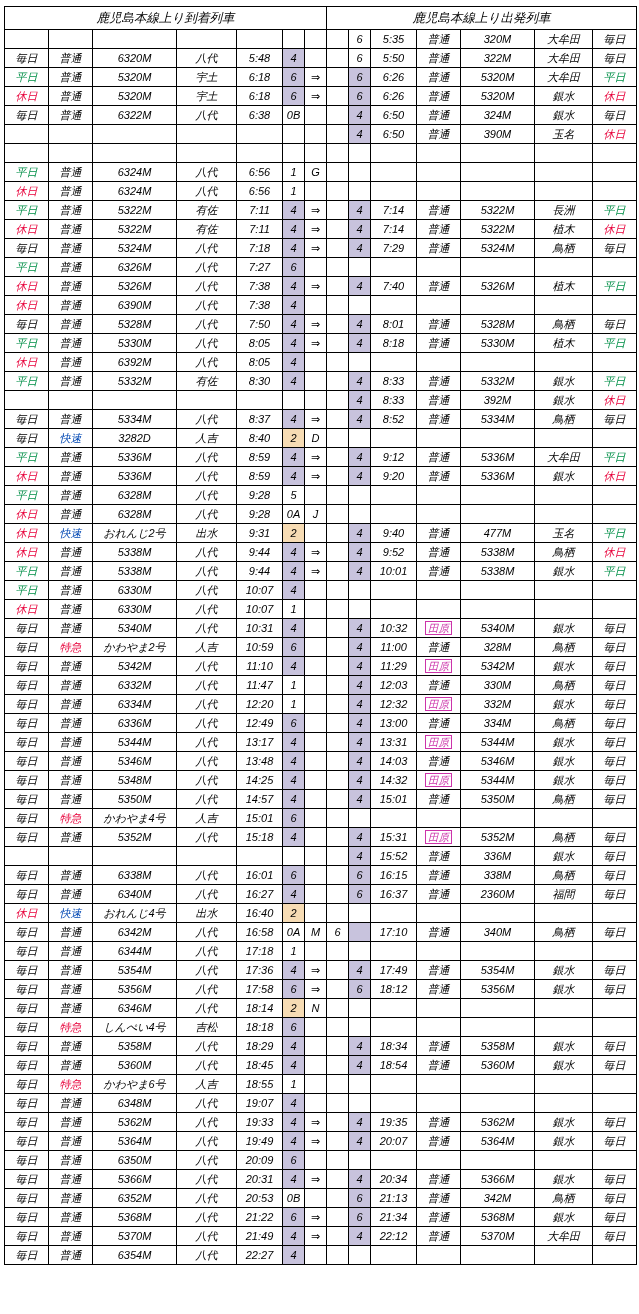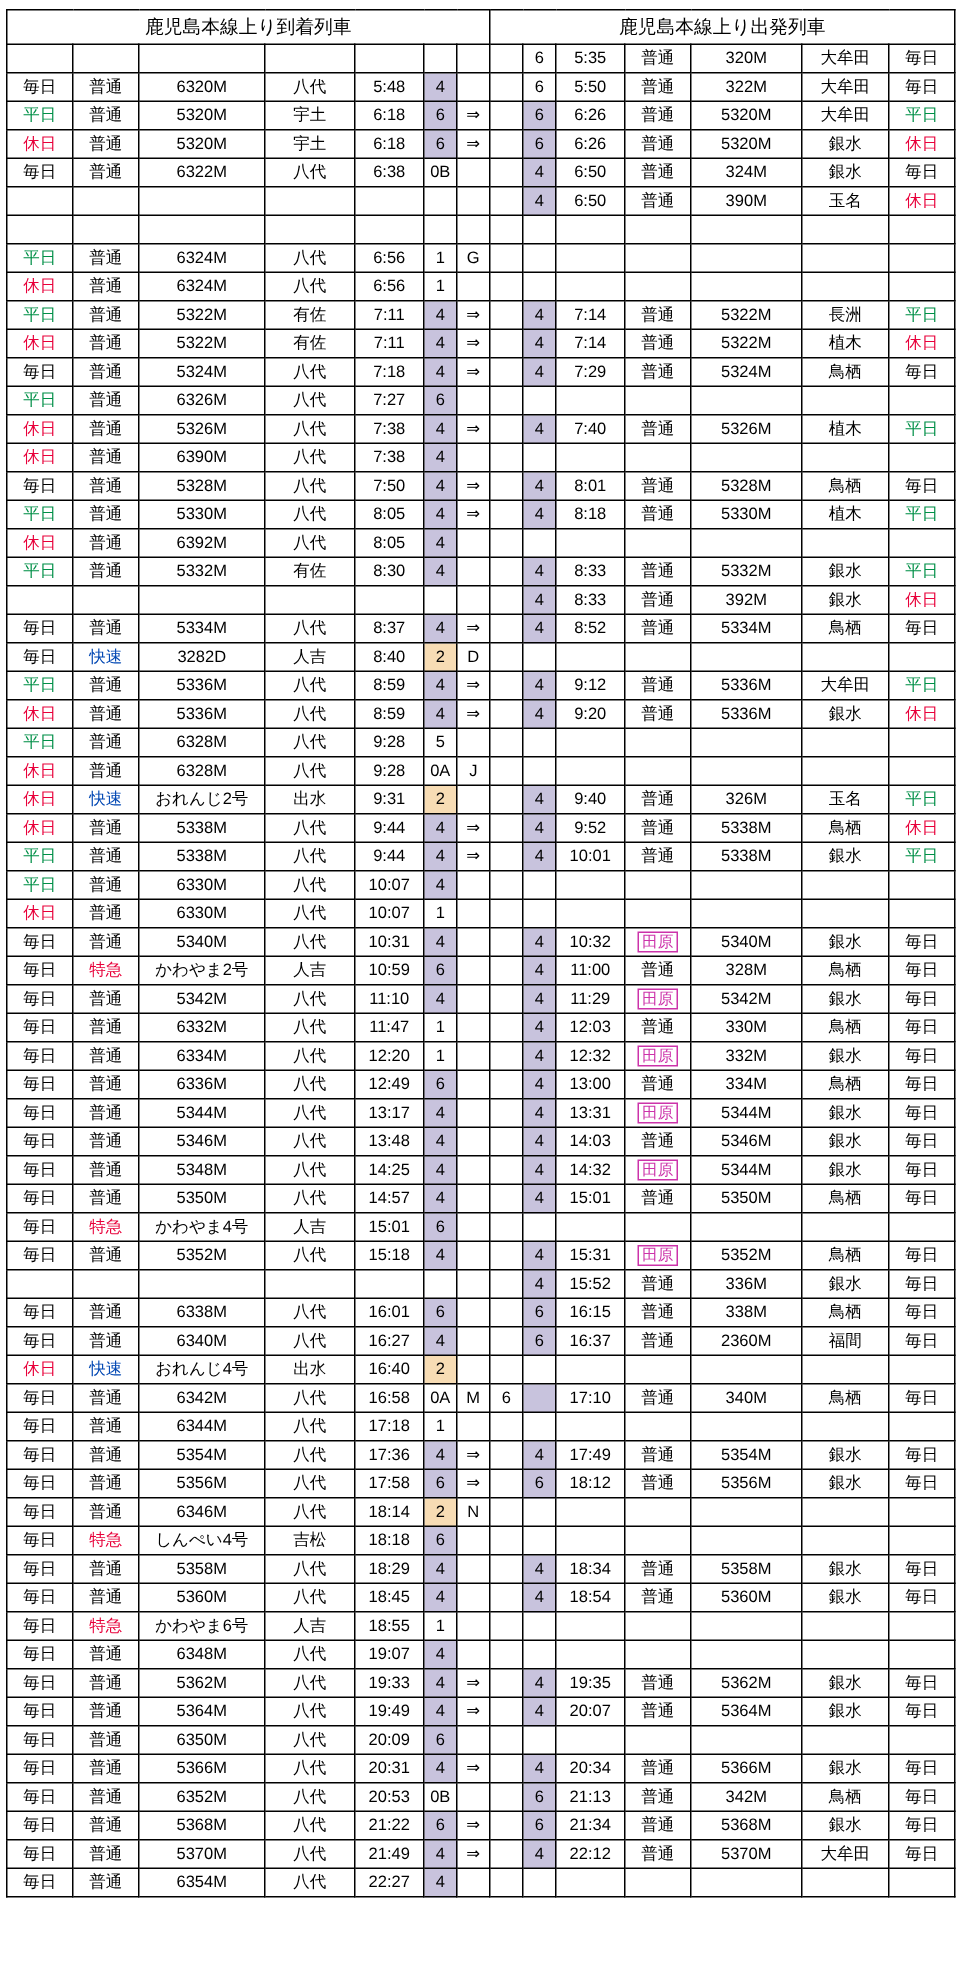--- a/index.html
+++ b/index.html
@@ -1,17 +1,17 @@
 <!DOCTYPE html>
 <html><head>
 <meta charset="utf-8">
 <style>
   html,body{margin:0;padding:0;background:#ffffff;}
   body{font-family:"Liberation Sans","DejaVu Sans",sans-serif;}
-  #page{width:586px;height:1314px;position:relative;box-sizing:border-box;padding:6px 4px 4px 4px;}
+  #page{width:586px;height:1314px;position:relative;box-sizing:border-box;padding:6px 4px 4px 4px;font-style:italic;}
   table{border-collapse:collapse;table-layout:fixed;width:631px;margin:0 auto;}
   td,th{border:1px solid #000;padding:0;margin:0;font-size:11px;line-height:13px;text-align:center;vertical-align:middle;font-weight:normal;}
   .grp{height:22px;font-size:12.5px;}
   .hdr{height:44px;font-size:11.5px;line-height:13px;}
   .hdr.vert{font-size:11.5px;line-height:12px;}
   tr.data td{height:18px;}
   .mainyo{background:#c8c3dd;}
   .orange{background:#f7dcb4;}
   .white{background:#ffffff;}
   .mainichi{color:#000;}
@@ -472,21 +472,21 @@
           <td class="kaisoku">快速</td>
           <td>おれんじ2号</td>
           <td>出水</td>
           <td>9:31</td>
           <td class="orange">2</td>
           <td></td>
           <td></td>
           <td class="mainyo">4</td>
           <td>9:40</td>
           <td class="">普通</td>
-          <td>326M</td>
+          <td>477M</td>
           <td>玉名</td>
           <td class="heijitsu">平日</td>
         </tr>
         <tr class="data">
           <td class="kyujitsu">休日</td>
           <td>普通</td>
           <td>5338M</td>
           <td>八代</td>
           <td>9:44</td>
           <td class="mainyo">4</td>

